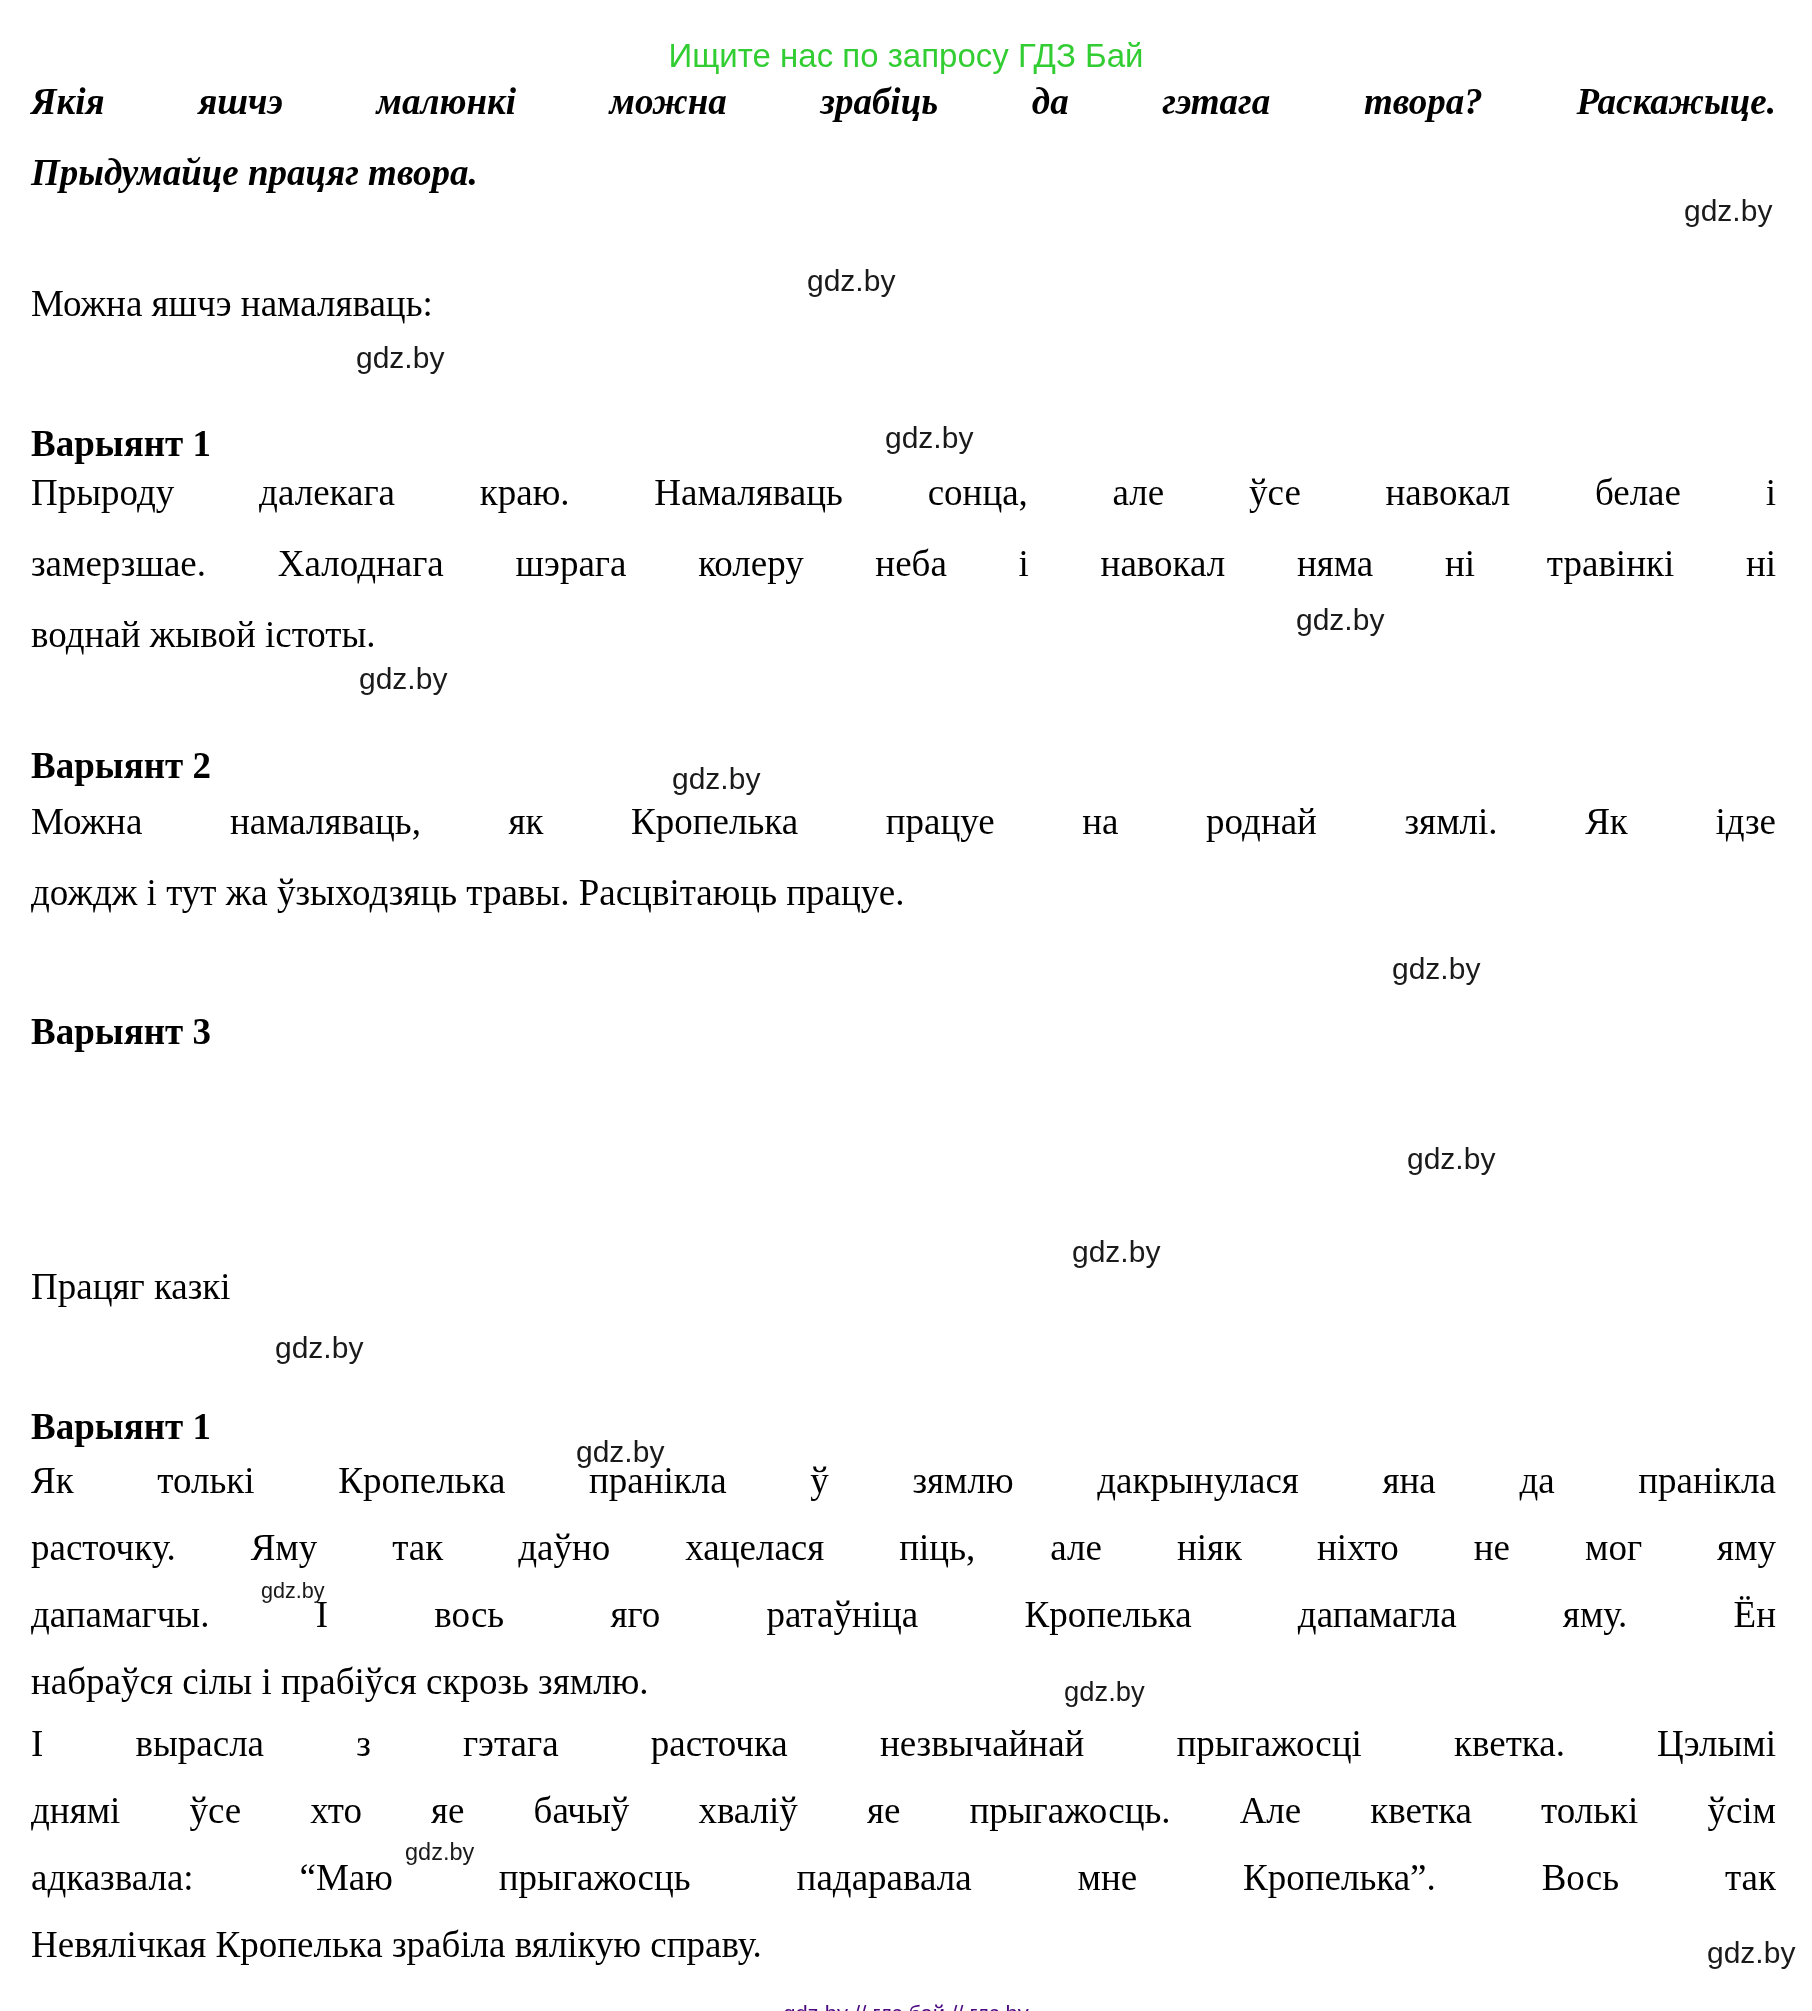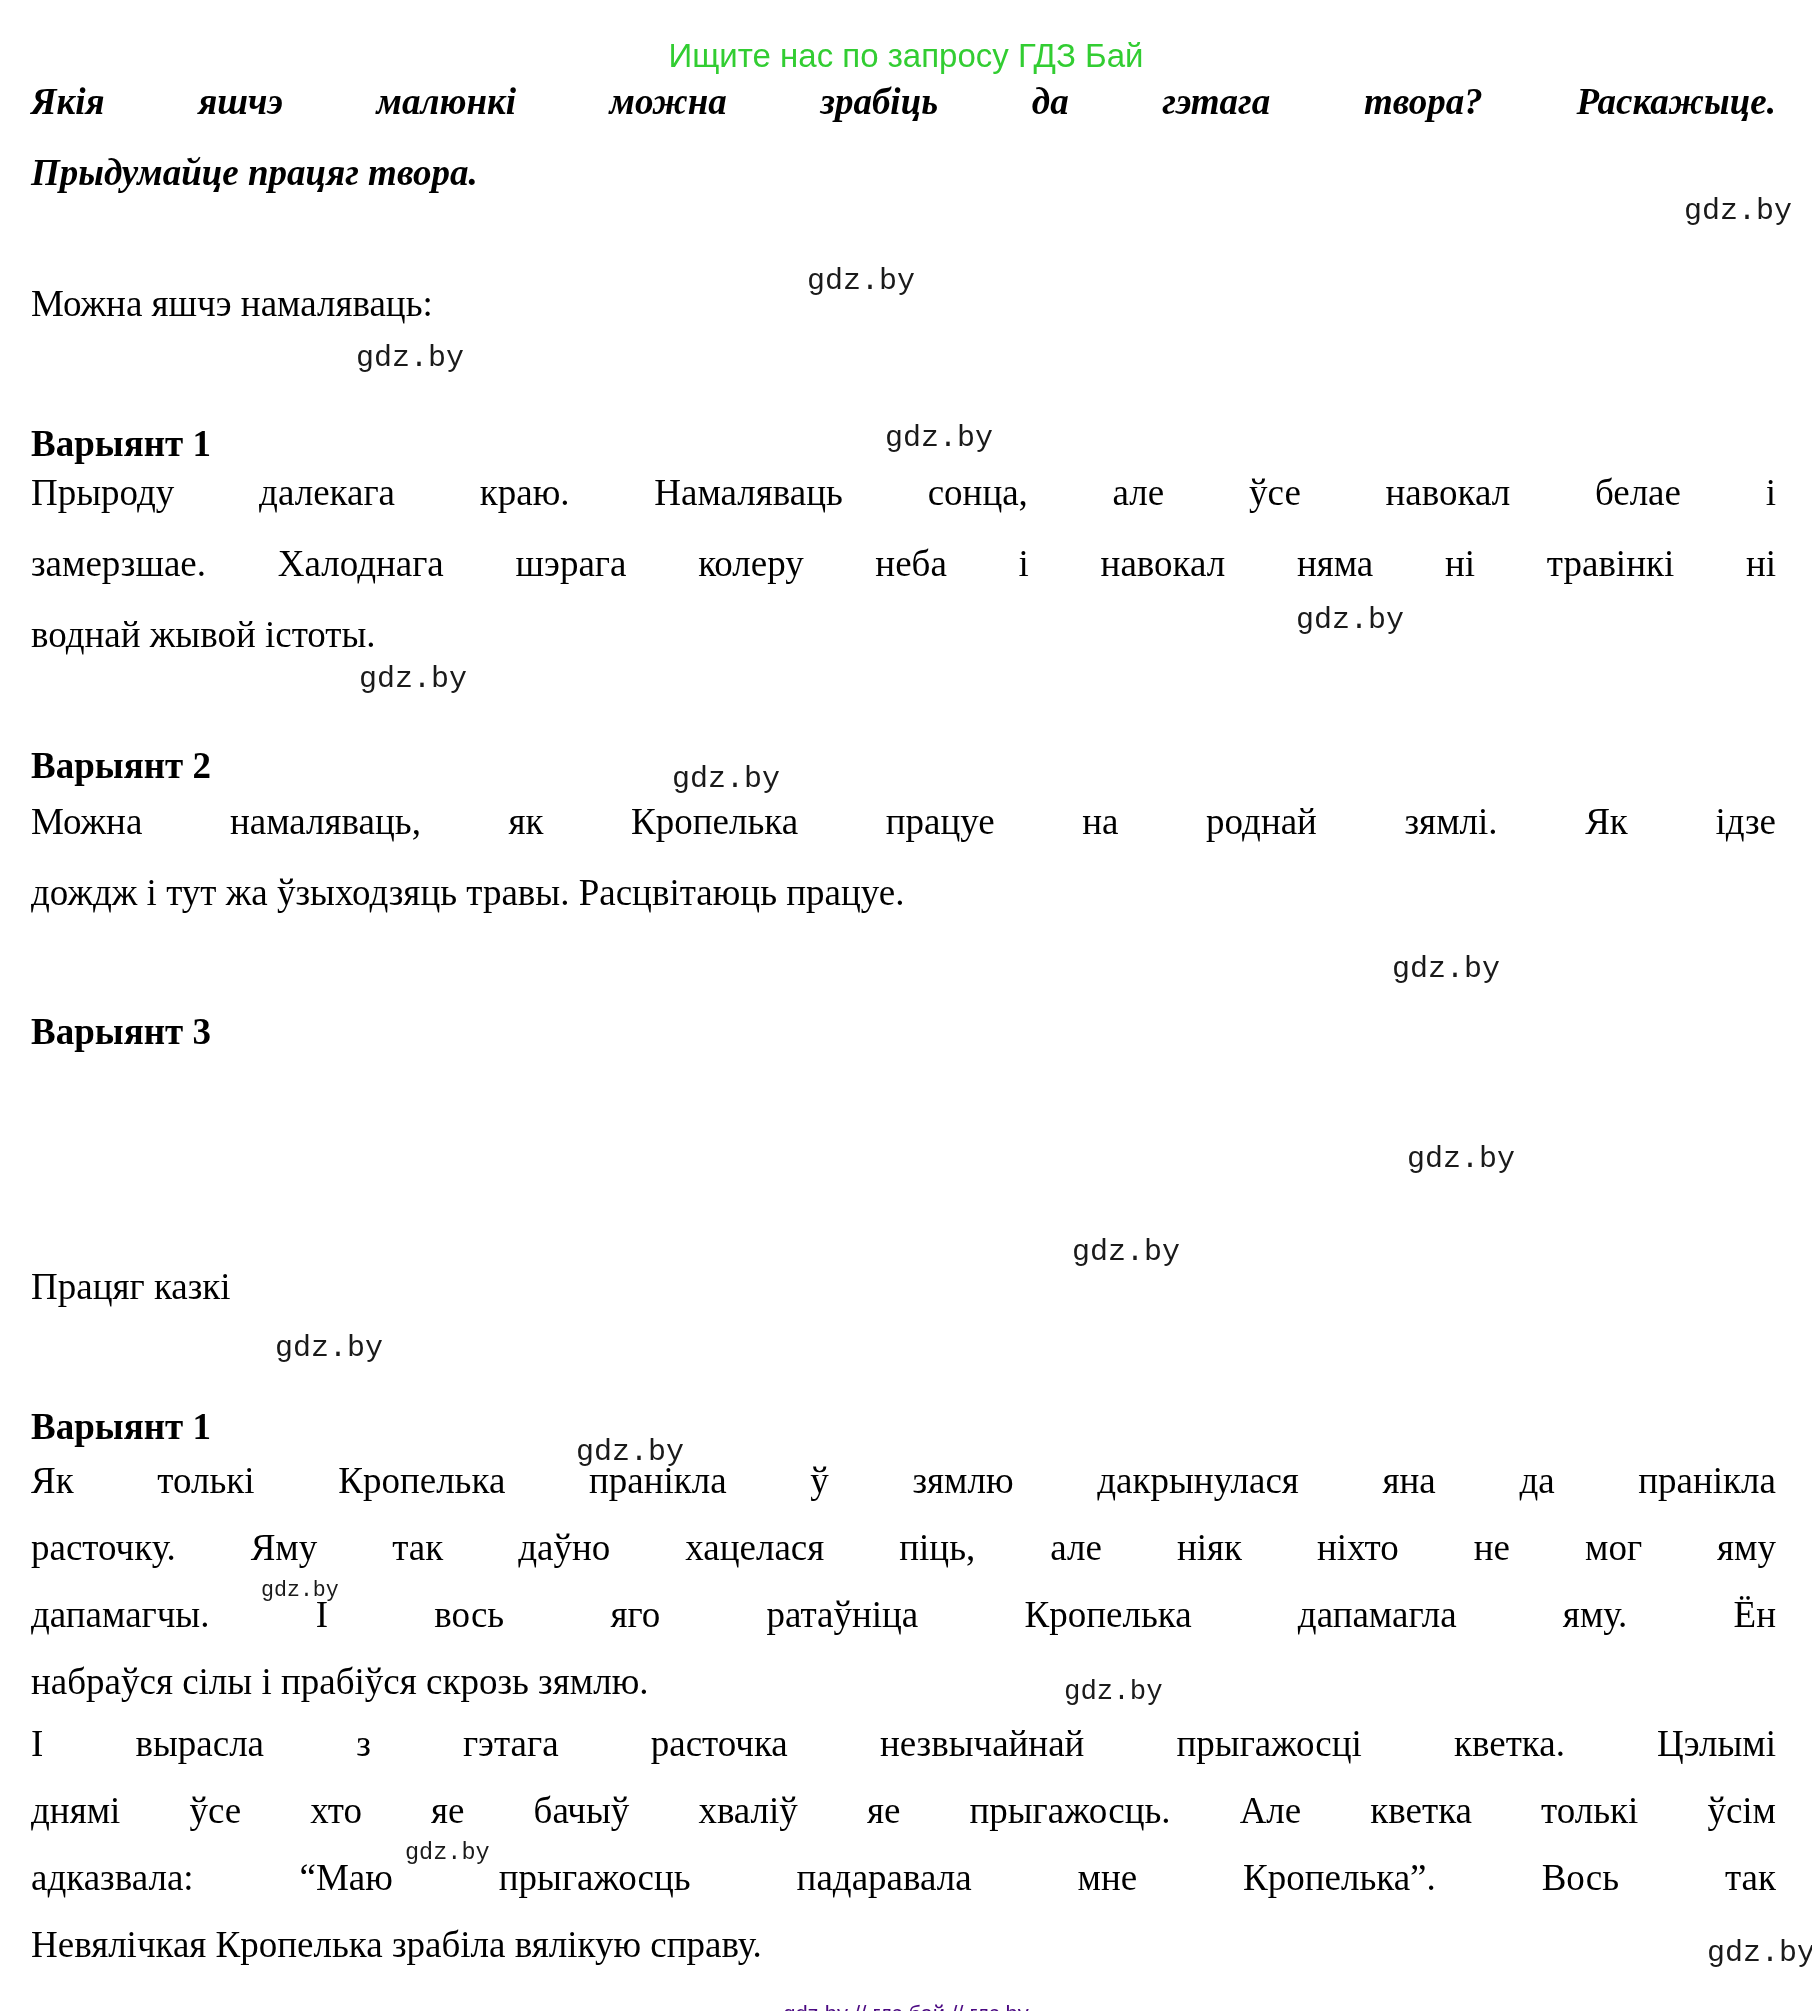--- a/index.html
+++ b/index.html
@@ -11,21 +11,21 @@
     position:absolute; top:5.9px; left:0; width:100%; text-align:center;
     font-family:"Liberation Sans","DejaVu Sans",sans-serif;
     font-size:33px; color:#32CD32;
   }
   .block { position:absolute; left:31px; width:1745px; font-size:37px; line-height:71px; }
   .tight { line-height:67px; }
   .heading { font-weight:bold; font-style:italic; }
   .vtitle { font-weight:bold; }
   .just { text-align:justify; text-align-last:justify; }
   .wm {
-    position:absolute; font-family:Liberation Mono, monospace;
+    position:absolute; font-family:Liberation Sans, sans-serif;
     color:#1a1a1a; white-space:nowrap;
   }
   .footer {
     position:absolute; top:1970px; left:0; width:100%; text-align:center;
     font-family:Liberation Sans, sans-serif;
     font-size:22px; color:#4B0982;
   }
 </style>
 </head>
 <body>

